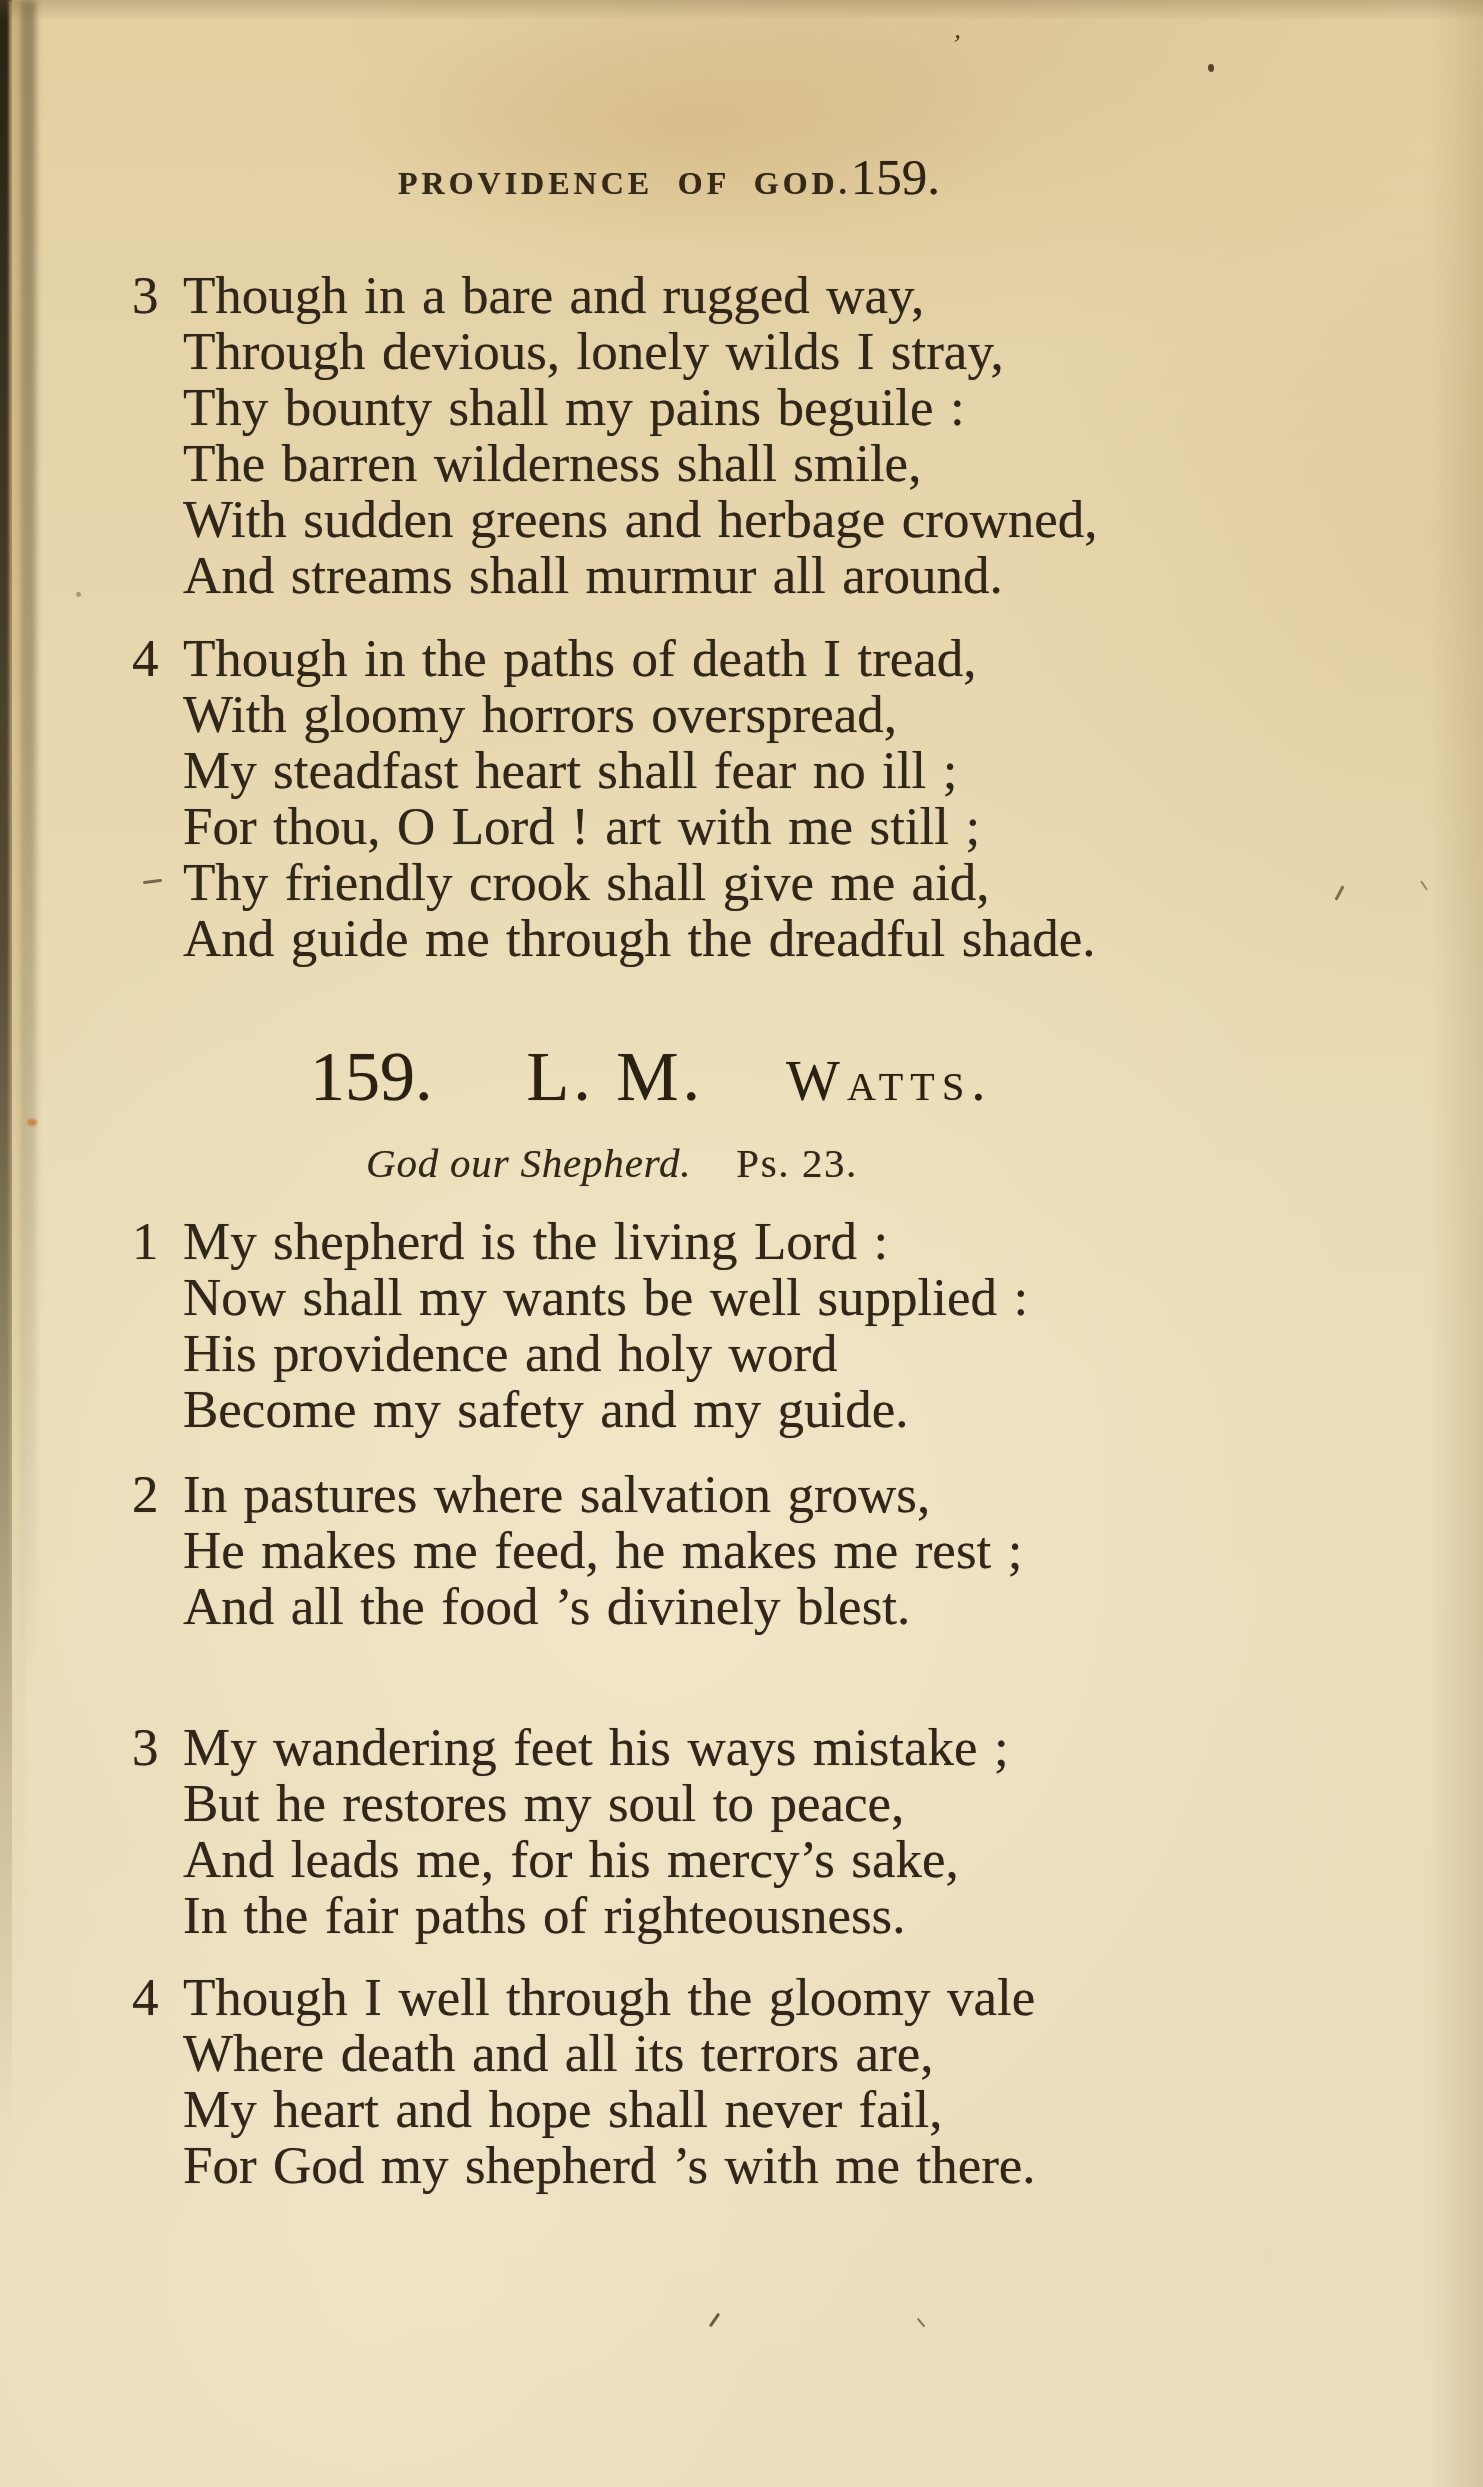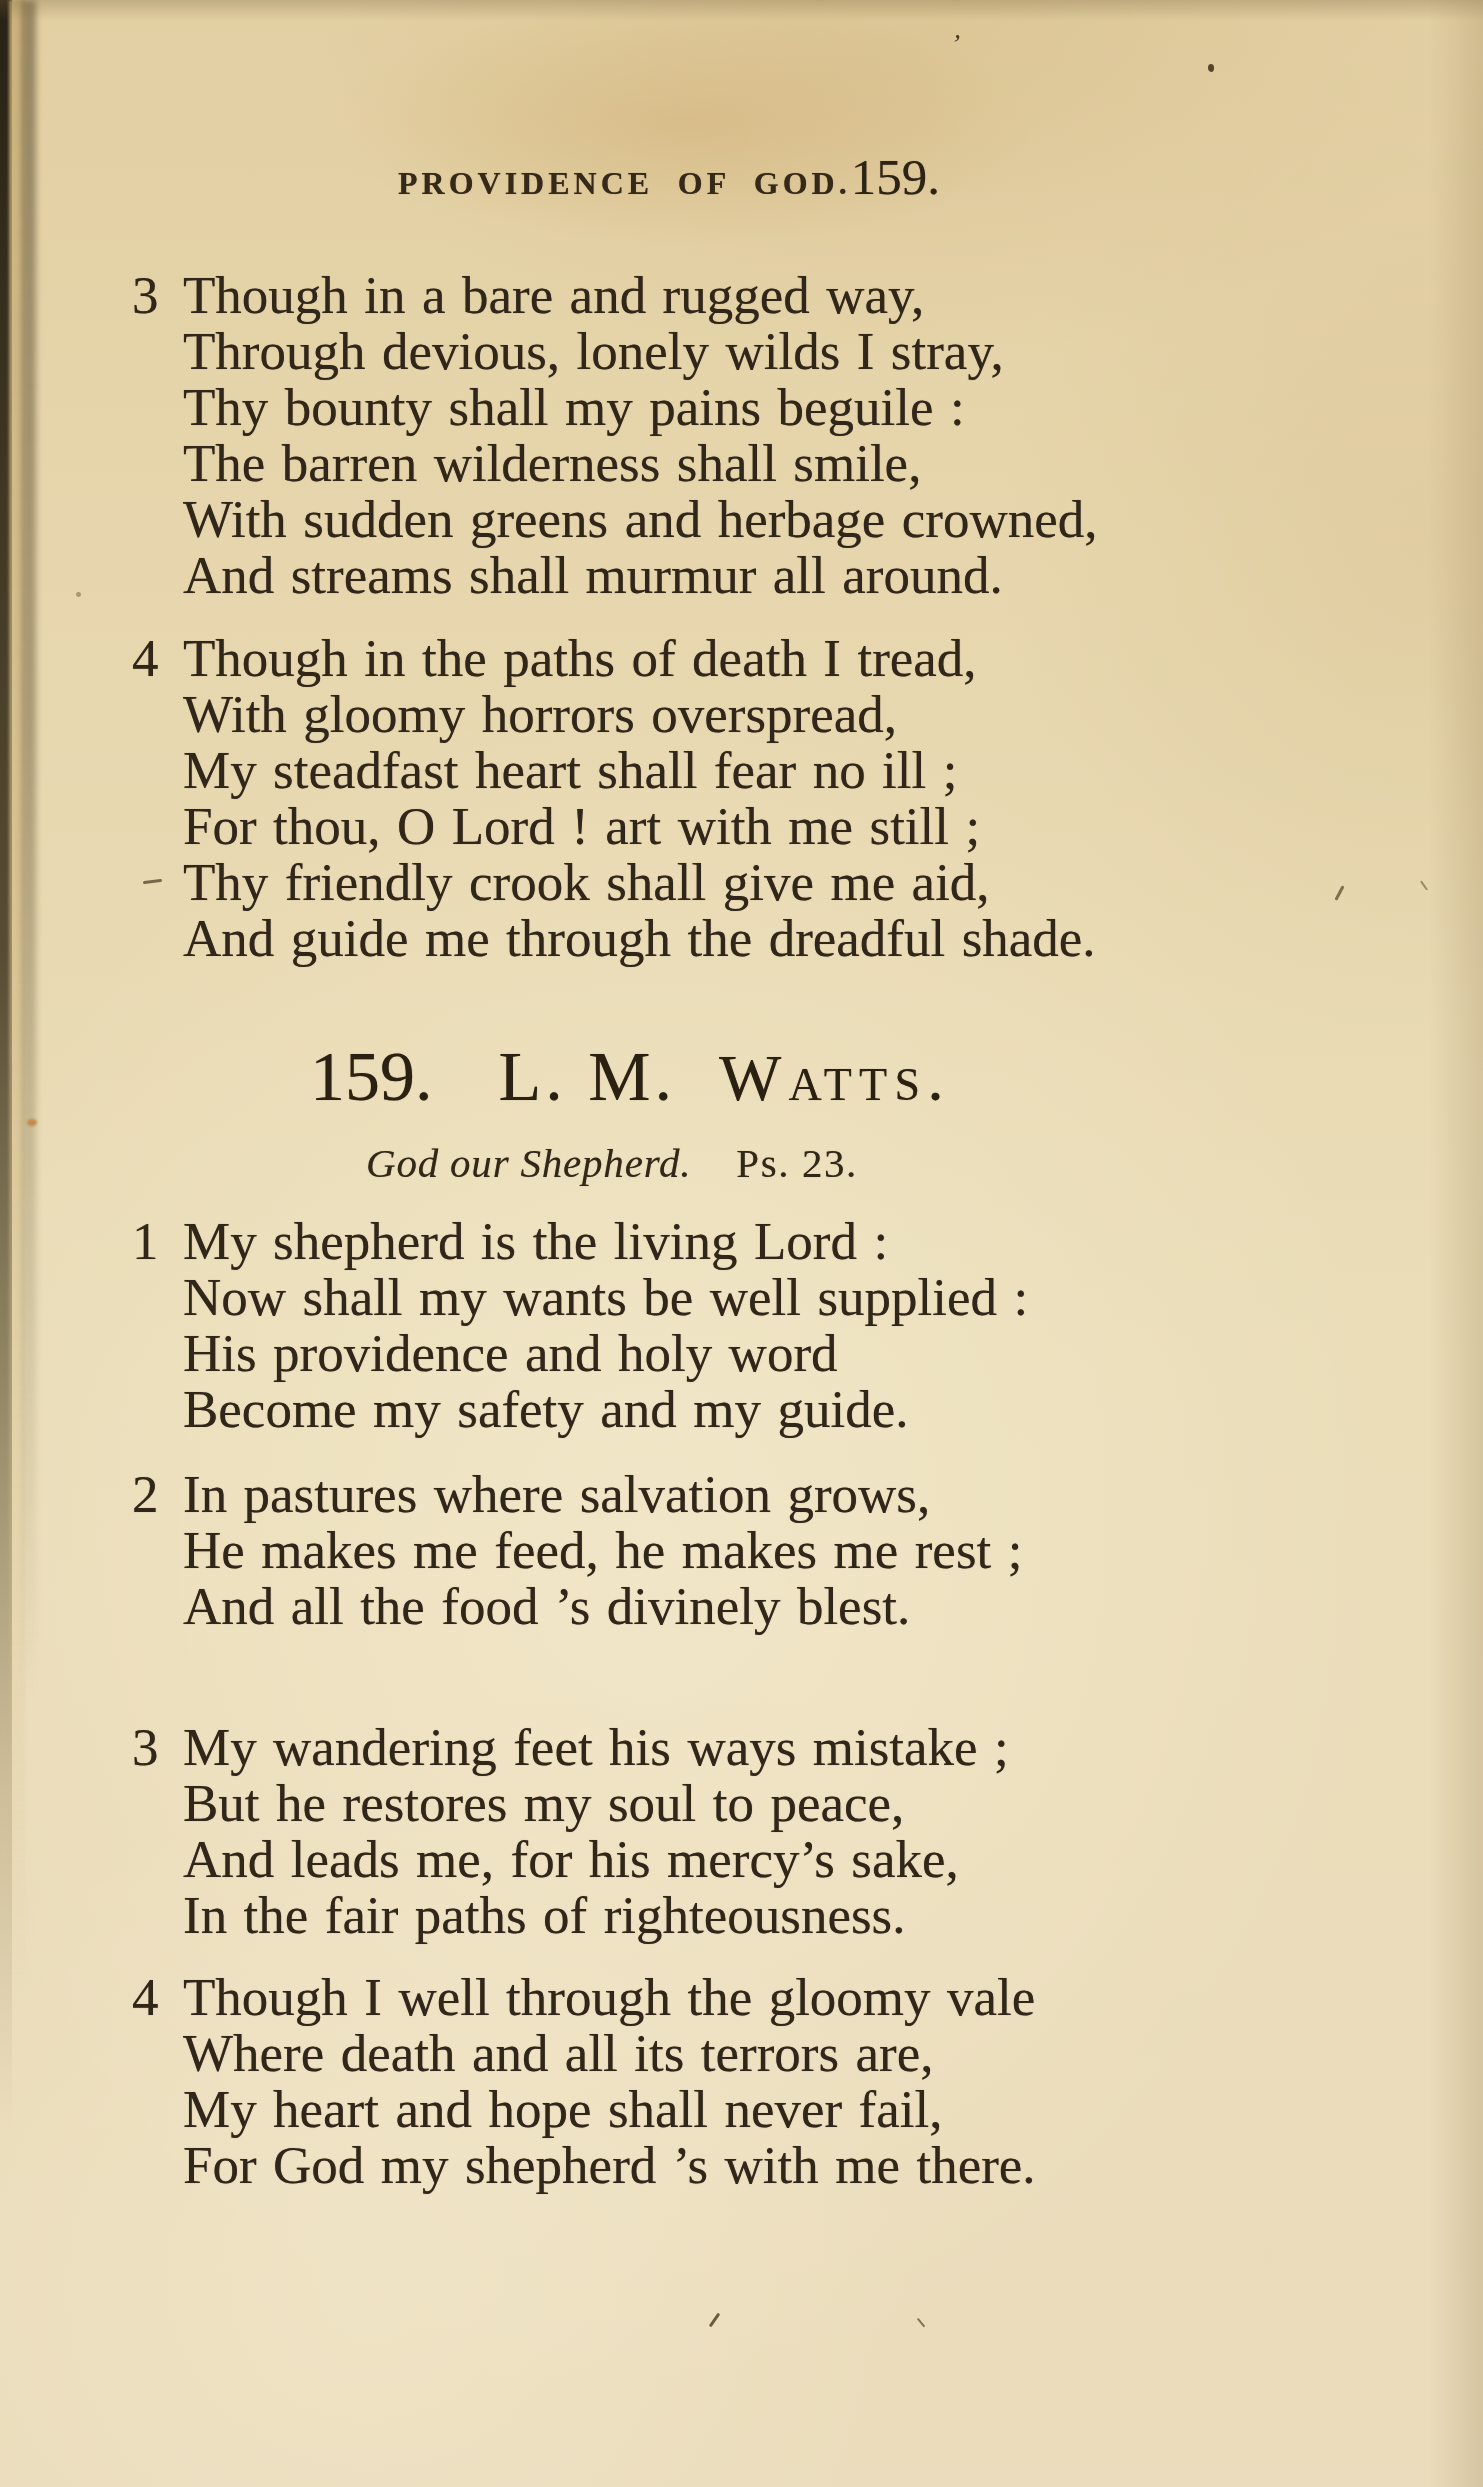--- a/index.html
+++ b/index.html
@@ -69,22 +69,22 @@
     color:#31261a;text-shadow:0 0 0.8px rgba(47,37,22,0.55);
     white-space:nowrap;
   }
   .stanza-num{position:absolute;left:-51px;top:0;}
   .hymn-heading{
     position:absolute;left:310px;top:1037px;
     display:flex;align-items:baseline;white-space:nowrap;
     color:#2b2113;text-shadow:0 0 0.8px rgba(43,33,19,0.55);
   }
   .hymn-number{font-size:70px;}
-  .hymn-meter{font-size:70px;margin-left:66px;letter-spacing:4px;}
-  .hymn-author{font-size:66px;margin-left:43px;font-variant:small-caps;letter-spacing:7.2px;}
+  .hymn-meter{font-size:70px;margin-left:94px;letter-spacing:4px;}
+  .hymn-author{font-size:57px;margin-left:82px;font-variant:small-caps;letter-spacing:7.2px;}
   .hymn-subtitle{
     position:absolute;left:366px;top:1139px;
     display:flex;align-items:flex-start;gap:45px;white-space:nowrap;
     font-size:41px;color:#32281a;text-shadow:0 0 0.8px rgba(47,37,22,0.5);
   }
   .hymn-title{font-style:italic;letter-spacing:0.8px;}
   .scripture-ref{letter-spacing:1.6px;}
   .l{white-space:nowrap;}
   
   .speck{position:absolute;}

